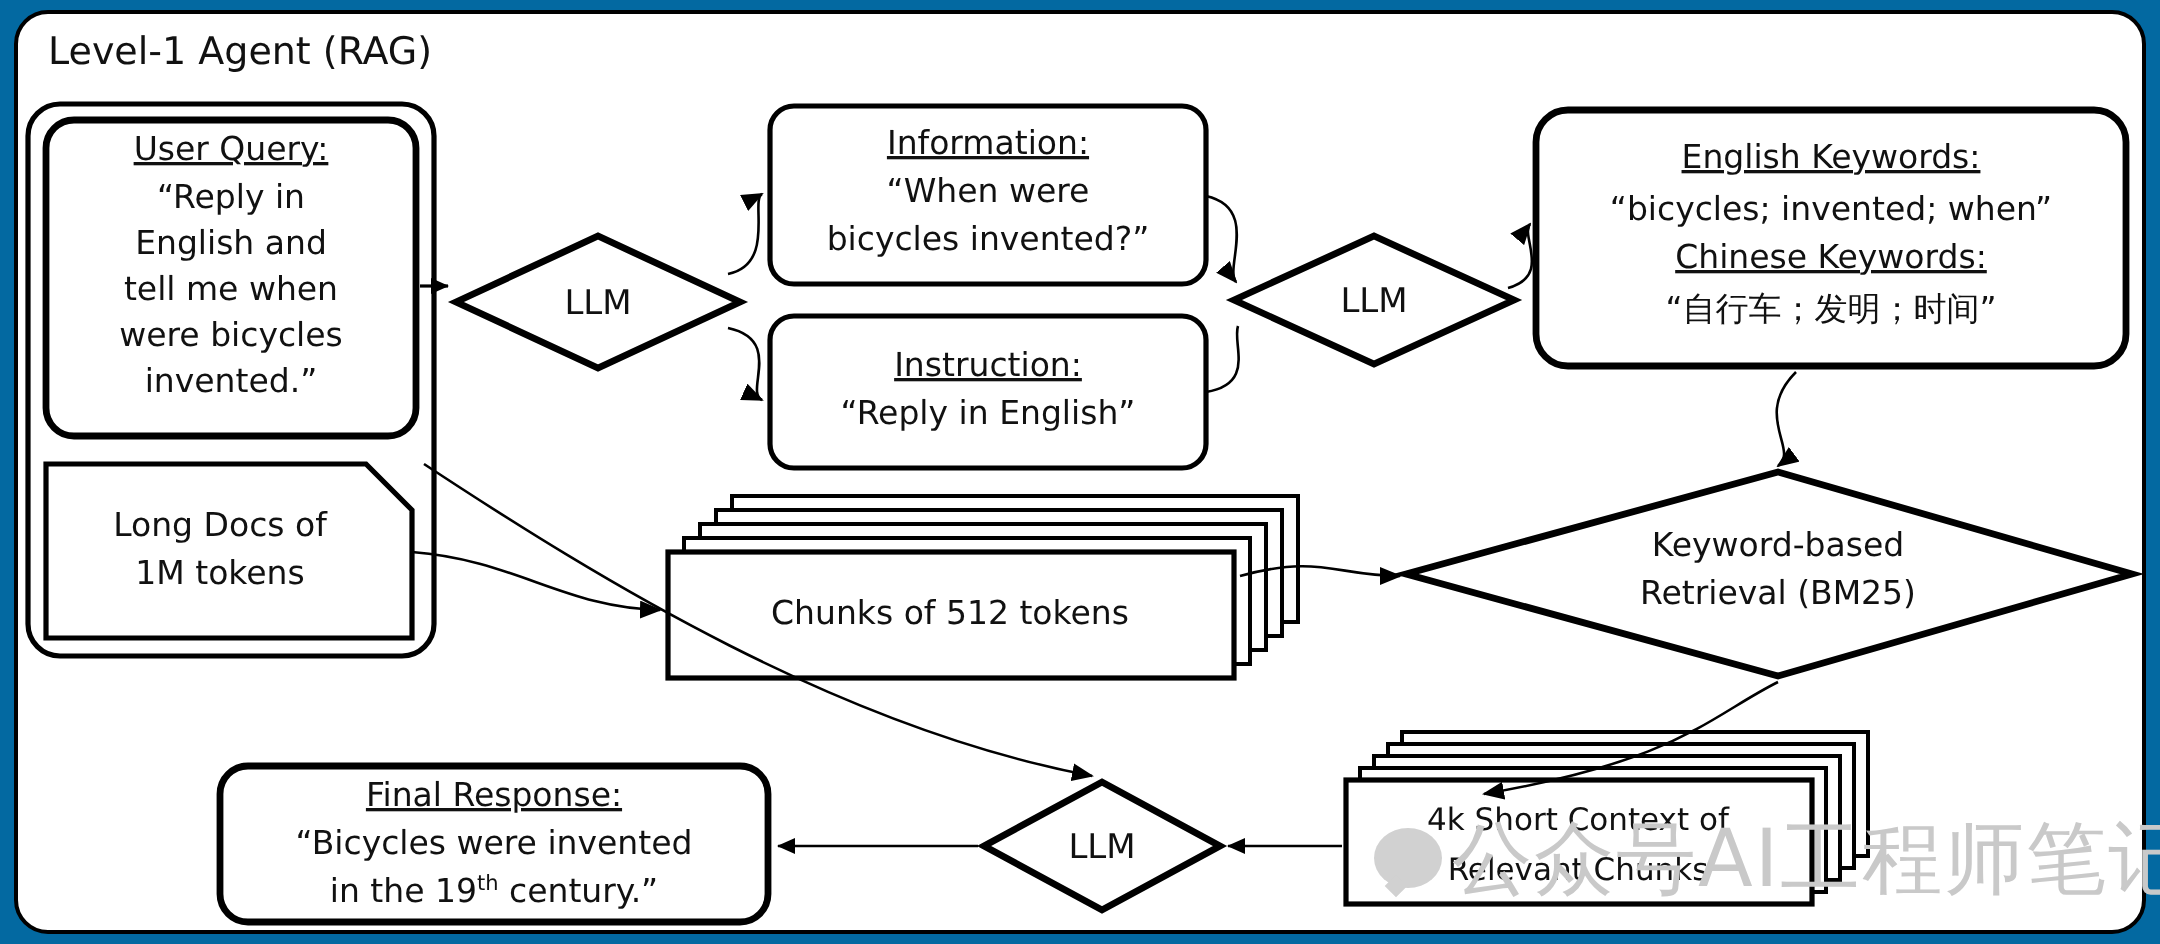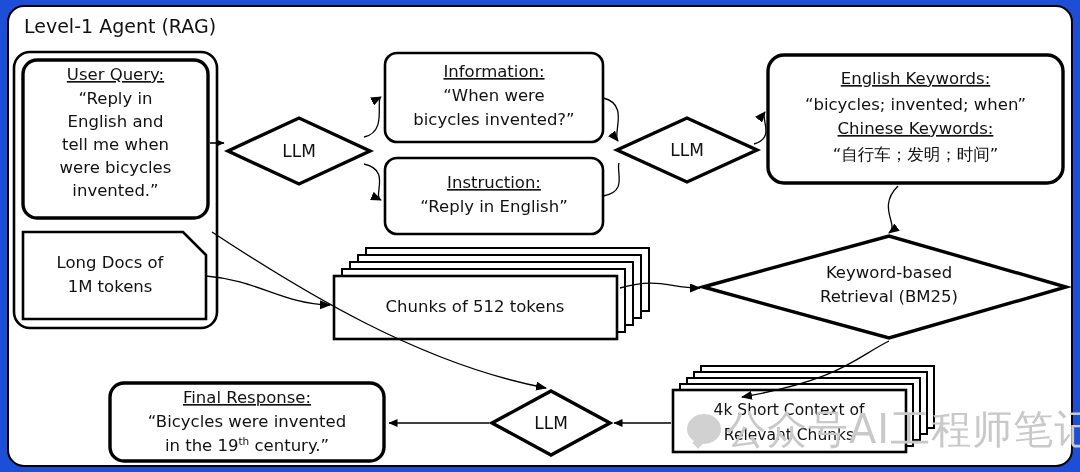--- a/index.html
+++ b/index.html
@@ -1,17 +1,17 @@
 <!DOCTYPE html>
 <html><head>
 <meta charset="utf-8">
 <style>
   html,body{margin:0;padding:0;background:#ffffff;}
   body{font-family:"DejaVu Sans","Liberation Sans",sans-serif;}
-  #stage{position:relative;width:1080px;height:472px;background:#1d4ed8;overflow:hidden;}
+  #stage{position:relative;width:1080px;height:472px;background:#0369a1;overflow:hidden;}
   svg#diagram{position:absolute;left:0;top:0;width:1080px;height:472px;}
   .stroke-thin{stroke:#000;stroke-width:2;fill:#fff;}
   .stroke-med{stroke:#000;stroke-width:2.6;fill:#fff;}
   .stroke-thick{stroke:#000;stroke-width:3.4;fill:#fff;}
   .edge{stroke:#000;stroke-width:1.6;fill:none;}
   .edge-thin{stroke:#000;stroke-width:1.3;fill:none;}
   text{font-family:"DejaVu Sans","Liberation Sans",sans-serif;fill:#111;}
   .t-title{font-size:19px;}
   .t-body{font-size:16.5px;}
   .t-body-sm{font-size:15.5px;}

